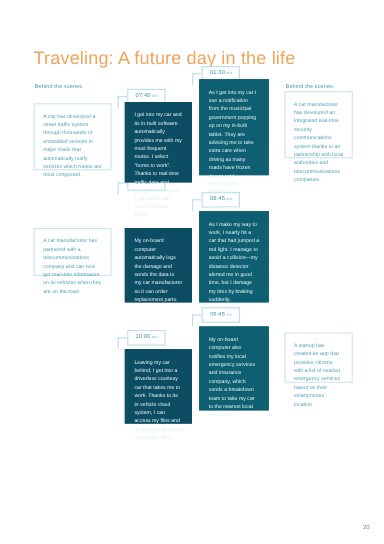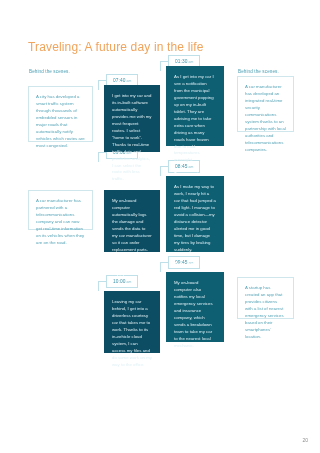--- a/index.html
+++ b/index.html
@@ -9,21 +9,21 @@
     font-family:"Liberation Sans", sans-serif;
     position:relative;
     overflow:hidden;
     color:#2b6a7d;
   }
   .page{position:absolute;inset:0;}
 
   .title{
     position:absolute;
     left:28px; top:40px;
-    font-size:12px;
+    font-size:15px;
     color:#f0a45c;
     letter-spacing:.15px;
     white-space:nowrap;
   }
 
   .section-label{
     position:absolute;
     font-size:4.6px;
     color:#4c9fb4;
     letter-spacing:.1px;

